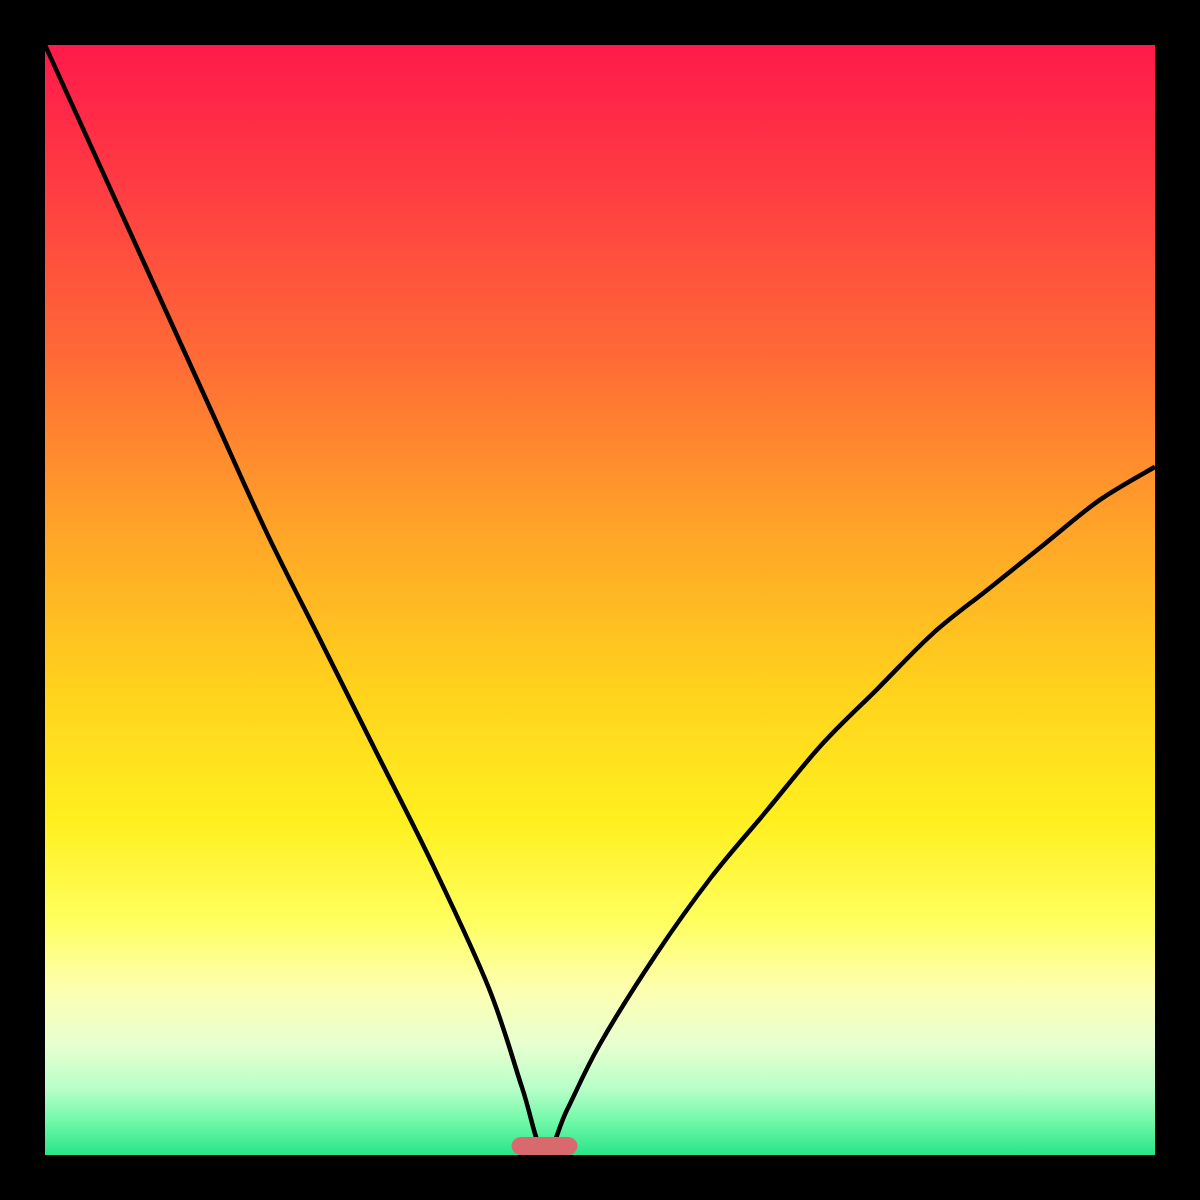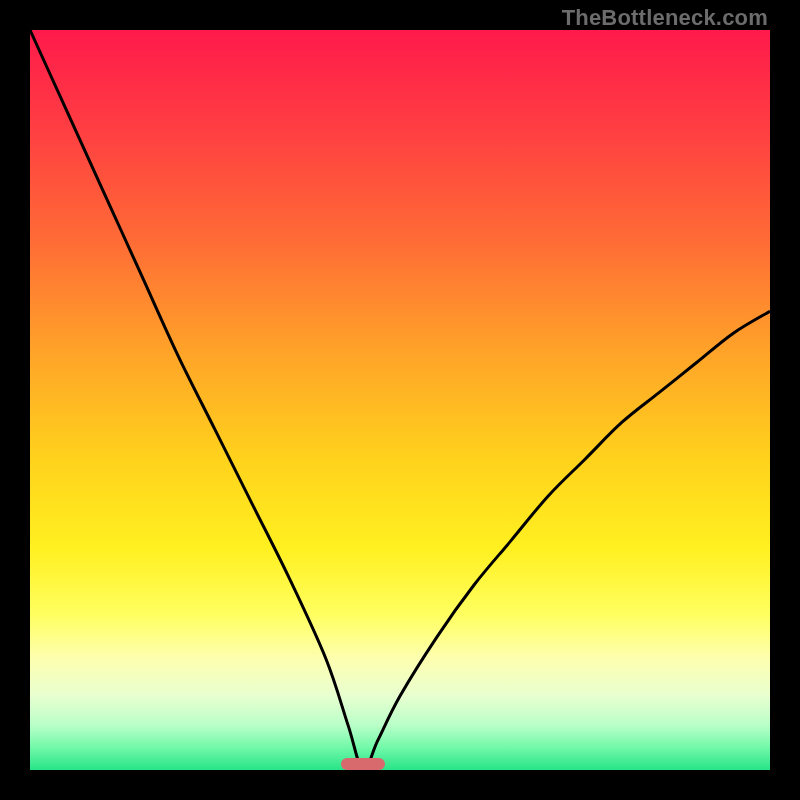--- a/index.html
+++ b/index.html
@@ -55,21 +55,20 @@
     height: 12px;
     border-radius: 6px;
     background: #d86a6e;
   }
 </style>
 </head>
 <body>
 
 <div class="frame">
 
-  <div class="watermark">TheBottleneck.com</div>
 
   <div class="plot">
     <div class="gradient" id="grad" style="background: linear-gradient(rgb(255, 26, 75) 0%, rgb(255, 58, 67) 12%, rgb(255, 106, 54) 28%, rgb(255, 165, 40) 44%, rgb(255, 210, 28) 58%, rgb(255, 240, 32) 70%, rgb(255, 255, 96) 79%, rgb(253, 255, 176) 85%, rgb(232, 255, 208) 90%, rgb(184, 255, 200) 94%, rgb(112, 248, 168) 97%, rgb(40, 228, 136) 100%);"></div>
 
     <svg class="curve-svg" viewBox="0 0 740 740" preserveAspectRatio="none">
       <path id="curvePath" d="M 0 0 C 6.166666666666667 13.566666666666663, 24.666666666666664 54.26666666666665, 37 81.39999999999998 C 49.333333333333336 108.5333333333333, 61.666666666666664 135.66666666666663, 74 162.79999999999995 C 86.33333333333333 189.93333333333328, 98.66666666666667 217.06666666666666, 111 244.2 C 123.33333333333333 271.3333333333333, 135.66666666666666 299.7, 148 325.59999999999997 C 160.33333333333334 351.49999999999994, 172.66666666666666 374.9333333333333, 185 399.59999999999997 C 197.33333333333334 424.26666666666665, 209.66666666666666 448.93333333333334, 222 473.6 C 234.33333333333334 498.2666666666667, 246.66666666666666 521.7, 259 547.6 C 271.3333333333333 573.5, 286.1333333333333 604.3333333333334, 296 629 C 305.8666666666667 653.6666666666666, 312.0333333333333 677.1, 318.2 695.6 C 324.3666666666667 714.1, 328.06666666666666 737.5333333333333, 333 740 C 337.93333333333334 742.4666666666667, 341.63333333333327 722.7333333333333, 347.79999999999995 710.4 C 353.96666666666664 698.0666666666666, 360.1333333333333 683.2666666666667, 370 666 C 379.8666666666667 648.7333333333333, 394.66666666666674 625.3, 407.00000000000006 606.8 C 419.33333333333337 588.3, 431.6666666666667 571.0333333333333, 444 555 C 456.3333333333333 538.9666666666667, 468.6666666666667 525.4, 481 510.6 C 493.3333333333333 495.8, 505.6666666666667 479.76666666666665, 518 466.2 C 530.3333333333334 452.6333333333333, 542.6666666666666 441.5333333333333, 555 429.2 C 567.3333333333334 416.8666666666667, 579.6666666666666 403.30000000000007, 592 392.20000000000005 C 604.3333333333334 381.1, 616.6666666666666 372.46666666666664, 629 362.59999999999997 C 641.3333333333334 352.7333333333333, 653.6666666666666 342.8666666666666, 666 332.99999999999994 C 678.3333333333334 323.13333333333327, 690.6666666666666 312.03333333333336, 703 303.40000000000003 C 715.3333333333334 294.7666666666667, 733.8333333333334 284.9, 740 281.2" fill="none" stroke="#000000" stroke-width="3"></path>
     </svg>
 
     <div class="marker" id="marker" style="left: 310.8px; width: 44.4px; bottom: 0px; background: rgb(216, 106, 110);"></div>
   </div>

